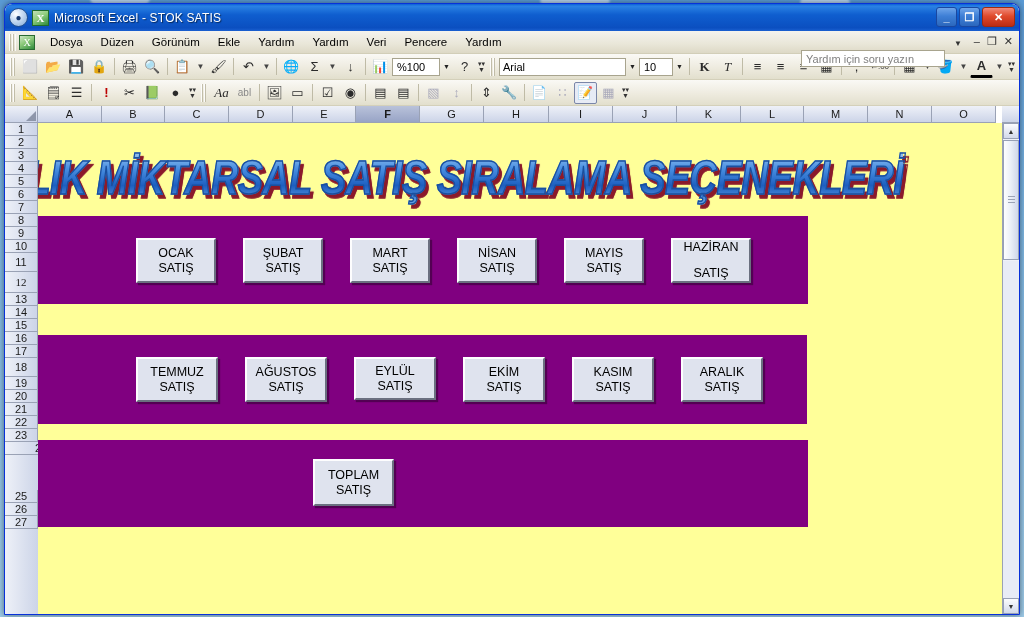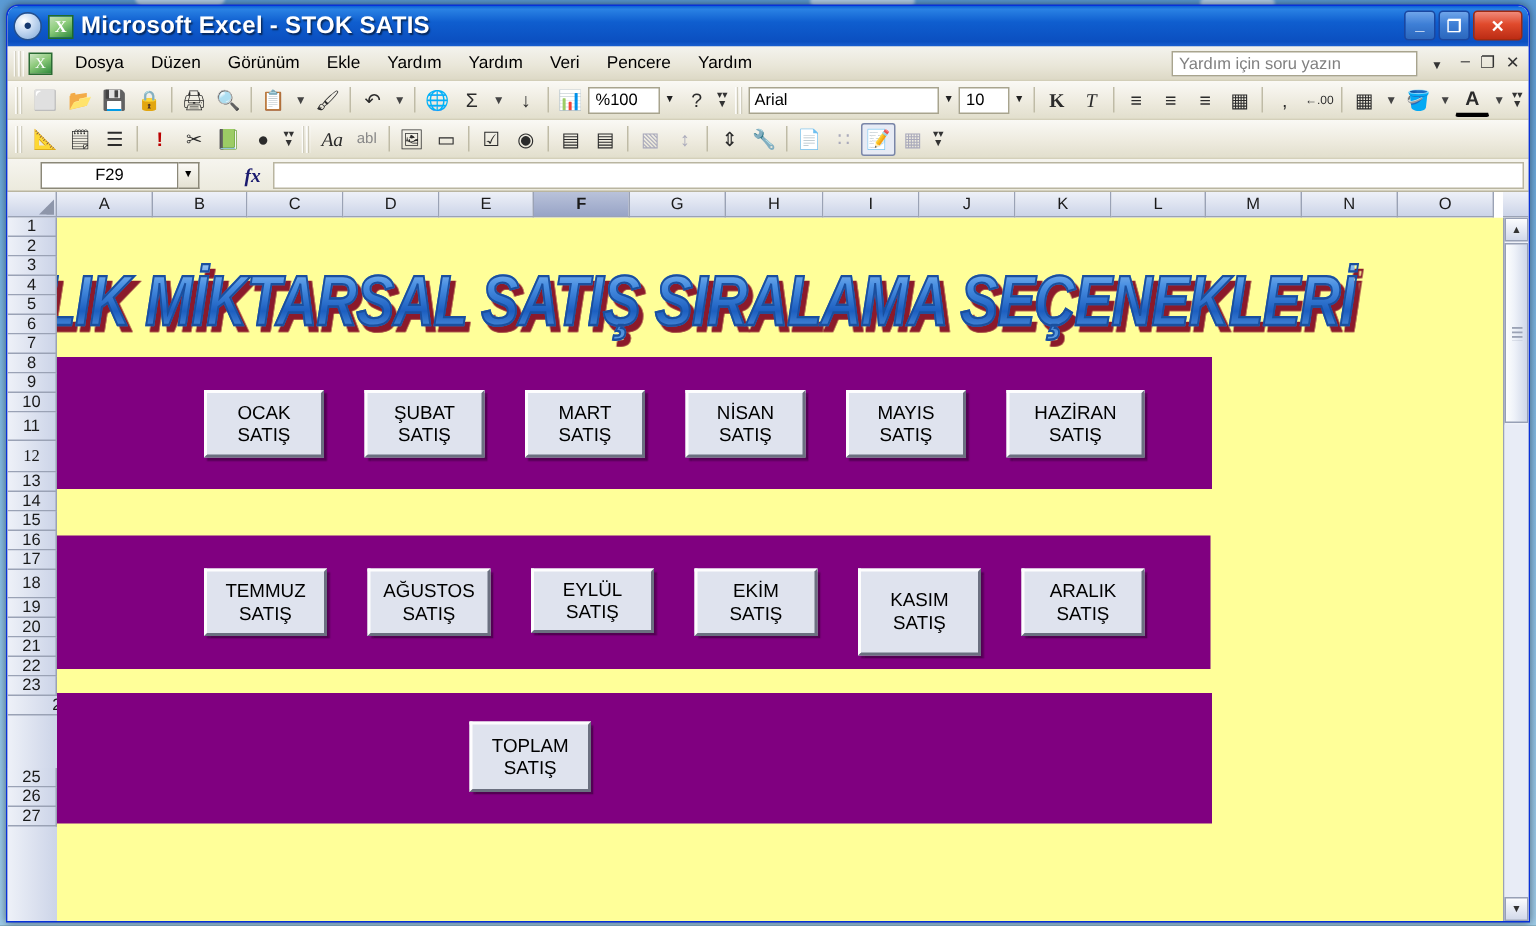--- a/index.html
+++ b/index.html
@@ -46,21 +46,21 @@
   }
   .xl-icon {
     width: 17px; height: 16px; margin-right: 5px;
     background: linear-gradient(150deg,#c3e0b9 0%,#8fce7d 45%,#2f8a3c 100%);
     border: 1px solid #1f6b2a;
     color: #fff; font-size: 11px; font-weight: bold;
     display:flex;align-items:center;justify-content:center;
     font-family: "Liberation Serif", serif;
   }
   .title-text {
-    color: #fff; font-size: 16px; font-weight: bold;
+    color: #fff; font-size: 12px; font-weight: normal;
     text-shadow: 1px 1px 1px rgba(0,0,0,.55);
     letter-spacing: .2px;
   }
   .title-btns { position:absolute; right:4px; top:3px; display:flex; gap:2px; }
   .tb-btn {
     width: 21px; height: 20px; border-radius: 3px;
     border: 1px solid #1a47a0;
     background: linear-gradient(180deg,#6fa5ea 0%,#3e7fd6 45%,#2b67bd 100%);
     color:#fff; font-size: 11px; font-weight:bold;
     display:flex;align-items:center;justify-content:center;
@@ -87,22 +87,22 @@
     background: linear-gradient(150deg,#cfe6c6 0%,#8cc97a 45%,#2f8a3c 100%);
     border:1px solid #2a6b33;color:#fff;font-size:10px;
     display:flex;align-items:center;justify-content:center;
     font-family:"Liberation Serif",serif;
   }
   .menu-item {
     font-size: 11.5px; color: #000; padding: 3px 9px 3px 9px;
     white-space: nowrap;
   }
   .help-box {
-    position: absolute; right: 74px; top: 3px;
-    width: 164px; height: 17px;
+    position: absolute; right: 74px; top: 19px;
+    width: 144px; height: 17px;
     background: #fff; border: 1px solid #a8a48e;
     font-size: 11px; color: #808080; padding: 1px 4px; line-height: 15px;
   }
   .help-arrow { position:absolute; right:57px; top:8px; font-size:8px; color:#333; }
   .menu-winbtns { position:absolute; right:6px; top:4px; display:flex; gap:7px; font-size:11px; color:#333; }
 
   
   .toolbar {
     flex: none; display: flex; align-items: center;
     background: linear-gradient(180deg,#faf9f5 0%,#eeebdf 55%,#e2dfcd 100%);
@@ -384,28 +384,20 @@
     <div class="tbtn" style="color:#aab;">📄</div>
     <div class="tbtn" style="color:#aab;">∷</div>
     <div class="tbtn" style="border:1px solid #7a86a8;background:#e7ebf5;">📝</div>
     <div class="tbtn" style="color:#aab;">▦</div>
     <div class="tb-overflow">
         <span>▾▾</span>
         <span>▼</span>
       </div>
   </div>
 
-  <div class="formulabar">
-    <div class="namebox">F29</div>
-    <div class="namebox-arrow">▼</div>
-    <div class="fx-area">
-      <span class="fx">fx</span>
-    </div>
-    <div class="formula-input"></div>
-  </div>
 
   <div class="gridwrap">
 
     <div class="colhdr-row">
       <div class="corner"></div>
       <div class="colhdrs" id="colhdrs">
           <div class="colh" style="width: 64px;">A</div>
           <div class="colh" style="width: 63px;">B</div>
           <div class="colh" style="width: 64px;">C</div>
           <div class="colh" style="width: 64px;">D</div>
@@ -476,21 +468,21 @@
             <span>SATIŞ</span>
           </div>
           <div class="xbtn" style="width:80px;height:45px;">
             <span>NİSAN</span>
             <span>SATIŞ</span>
           </div>
           <div class="xbtn" style="width:80px;height:45px;">
             <span>MAYIS</span>
             <span>SATIŞ</span>
           </div>
-          <div class="xbtn" style="width:92px;height:45px;">
+          <div class="xbtn" style="width:80px;height:45px;justify-content:space-between;">
             <span>HAZİRAN</span>
             <span>SATIŞ</span>
           </div>
         </div>
 
         <div class="band" style="left:0px;top:212px;width:769px;height:89px;"></div>
         <div class="btnrow" style="left:98px;top:234px;gap:27px;">
           <div class="xbtn" style="width:82px;height:45px;">
             <span>TEMMUZ</span>
             <span>SATIŞ</span>
@@ -500,21 +492,21 @@
             <span>SATIŞ</span>
           </div>
           <div class="xbtn" style="width:82px;height:43px;">
             <span>EYLÜL</span>
             <span>SATIŞ</span>
           </div>
           <div class="xbtn" style="width:82px;height:45px;">
             <span>EKİM</span>
             <span>SATIŞ</span>
           </div>
-          <div class="xbtn" style="width:82px;height:58px;">
+          <div class="xbtn" style="width:82px;height:45px;">
             <span>KASIM</span>
             <span>SATIŞ</span>
           </div>
           <div class="xbtn" style="width:82px;height:45px;">
             <span>ARALIK</span>
             <span>SATIŞ</span>
           </div>
         </div>
 
         <div class="band" style="left:0px;top:317px;width:770px;height:87px;"></div>

